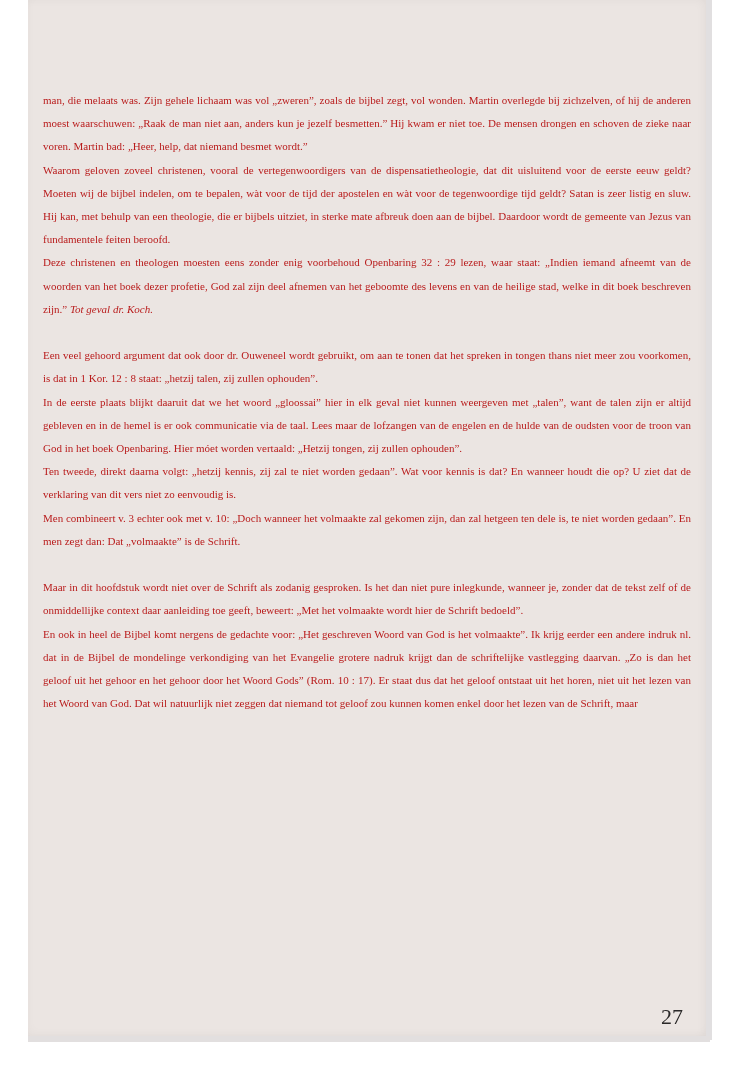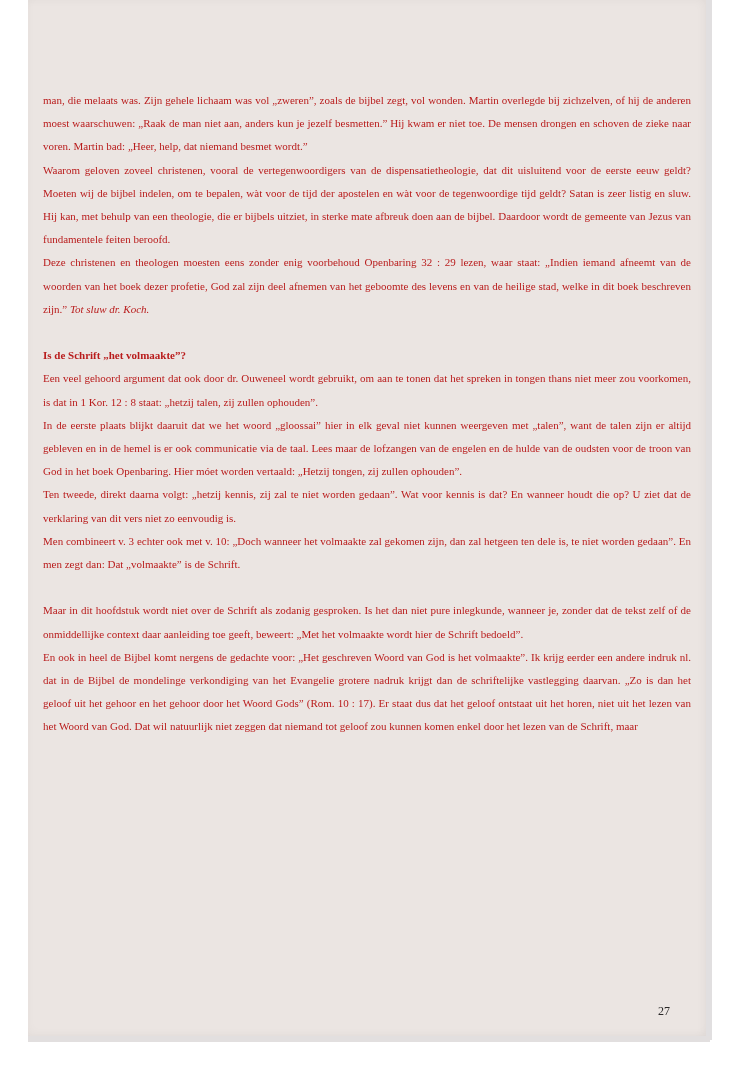--- a/index.html
+++ b/index.html
@@ -60,37 +60,36 @@
       font-weight: bold;
     }
     .text-block .bold {
       font-weight: normal;
     }
     .text-block .italic {
       font-style: italic;
     }
     .page-number {
       position: absolute;
-      right: 40px;
+      right: 27px;
       top: 1004px;
       font-family: "Liberation Serif", "DejaVu Serif", serif;
-      font-size: 12px;
+      font-size: 22px;
       color: #2a2828;
     }
   </style>
 </head>
 <body>
 
 <div class="page">
   <div class="text-block">
     <p>man, die melaats was. Zijn gehele lichaam was vol „zweren”, zoals de bijbel zegt, vol wonden. Martin overlegde bij zichzelven, of hij de anderen moest waarschuwen: „Raak de man niet aan, anders kun je jezelf besmetten.” Hij kwam er niet toe. De mensen drongen en schoven de zieke naar voren. Martin bad: „Heer, help, dat niemand besmet wordt.”</p>
     <p>Waarom geloven zoveel christenen, vooral de vertegenwoordigers van de dispensatietheologie, dat dit uisluitend voor de eerste eeuw geldt? Moeten wij de bijbel indelen, om te bepalen, wàt voor de tijd der apostelen en wàt voor de tegenwoordige tijd geldt? Satan is zeer listig en sluw. Hij kan, met behulp van een theologie, die er bijbels uitziet, in sterke mate afbreuk doen aan de bijbel. Daardoor wordt de gemeente van Jezus van fundamentele feiten beroofd.</p>
-    <p><span>Deze christenen en theologen moesten eens zonder enig voorbehoud Openbaring 32 : 29 lezen, waar staat: „Indien iemand afneemt van de woorden van het boek dezer profetie, God zal zijn deel afnemen van het geboomte des levens en van de heilige stad, welke in dit boek beschreven zijn.” </span><span class="italic">Tot sluw dr. Koch.</span></p>
+    <p><span>Deze christenen en theologen moesten eens zonder enig voorbehoud Openbaring 32 : 29 lezen, waar staat: „Indien iemand afneemt van de woorden van het boek dezer profetie, God zal zijn deel afnemen van het geboomte des levens en van de heilige stad, welke in dit boek beschreven zijn.” </span><span class="italic">Tot geval dr. Koch.</span></p>
     <div class="gap"></div>
-    <p class="heading">Is de Schrift „het volmaakte”?</p>
     <p>Een veel gehoord argument dat ook door dr. Ouweneel wordt gebruikt, om aan te tonen dat het spreken in tongen thans niet meer zou voorkomen, is dat in 1 Kor. 12 : 8 staat: „hetzij talen, zij zullen ophouden”.</p>
     <p><span>In de eerste plaats blijkt daaruit dat we het woord „gloossai” hier in elk geval niet kunnen weergeven met „talen”, want de talen zijn er altijd gebleven en in de hemel is er ook communicatie via de taal. Lees maar de lofzangen van de engelen en de hulde van de oudsten voor de troon van God in het boek Openbaring. Hier móet worden vertaald: „Hetzij </span><span class="bold">tongen</span><span>, zij zullen ophouden”.</span></p>
     <p>Ten tweede, direkt daarna volgt: „hetzij kennis, zij zal te niet worden gedaan”. Wat voor kennis is dat? En wanneer houdt die op? U ziet dat de verklaring van dit vers niet zo eenvoudig is.</p>
     <p>Men combineert v. 3 echter ook met v. 10: „Doch wanneer het volmaakte zal gekomen zijn, dan zal hetgeen ten dele is, te niet worden gedaan”. En men zegt dan: Dat „volmaakte” is de Schrift.</p>
     <div class="gap"></div>
     <p>Maar in dit hoofdstuk wordt niet over de Schrift als zodanig gesproken. Is het dan niet pure inlegkunde, wanneer je, zonder dat de tekst zelf of de onmiddellijke context daar aanleiding toe geeft, beweert: „Met het volmaakte wordt hier de Schrift bedoeld”.</p>
     <p>En ook in heel de Bijbel komt nergens de gedachte voor: „Het geschreven Woord van God is het volmaakte”. Ik krijg eerder een andere indruk nl. dat in de Bijbel de mondelinge verkondiging van het Evangelie grotere nadruk krijgt dan de schriftelijke vastlegging daarvan. „Zo is dan het geloof uit het gehoor en het gehoor door het Woord Gods” (Rom. 10 : 17). Er staat dus dat het geloof ontstaat uit het horen, niet uit het lezen van het Woord van God. Dat wil natuurlijk niet zeggen dat niemand tot geloof zou kunnen komen enkel door het lezen van de Schrift, maar</p>
   </div>
   <div class="page-number">27</div>
 </div>

